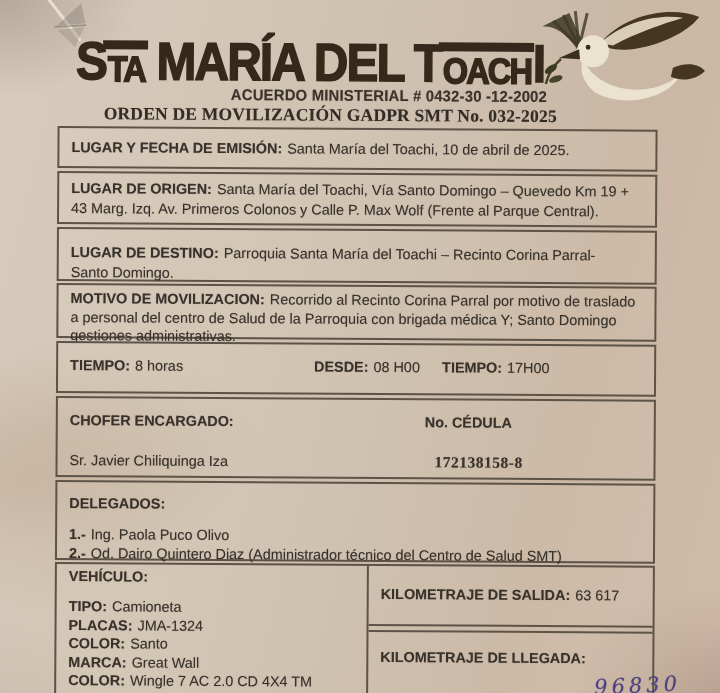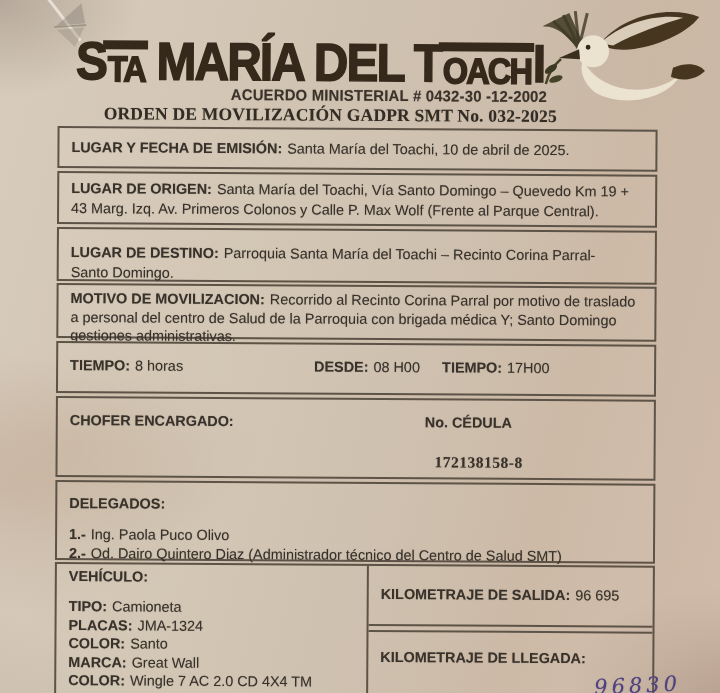--- a/index.html
+++ b/index.html
@@ -120,20 +120,21 @@
 
       <div class="row r5 soft">
         <span class="cell" style="left:12px"><span class="lbl">TIEMPO:</span><span>8 horas</span></span>
         <span class="cell" style="left:256px"><span class="lbl">DESDE:</span><span>08 H00</span></span>
         <span class="cell" style="left:384px"><span class="lbl">TIEMPO:</span><span>17H00</span></span>
       </div>
 
       <div class="row r6 soft">
         <span class="pos lbl" style="left:12px;top:14px">CHOFER ENCARGADO:</span>
         <span class="pos lbl" style="left:367px;top:14px">No. CÉDULA</span>
+        <span class="pos" style="left:12px;top:54px">Sr. Javier Chiliquinga Iza</span>
         <span class="pos serifnum" style="left:377px;top:53px">172138158-8</span>
       </div>
 
       <div class="row r7 soft">
         <span class="lbl">DELEGADOS:</span>
         <div class="dlist">
 
         <div><span class="lbl">1.-</span><span class="val">Ing. Paola Puco Olivo</span></div>
             <div><span class="lbl">2.-</span><span class="val">Od. Dairo Quintero Diaz (Administrador técnico del Centro de Salud SMT)</span></div>
           </div>
@@ -146,21 +147,21 @@
 
           <div><span class="lbl">TIPO:</span><span class="val">Camioneta</span></div>
               <div><span class="lbl">PLACAS:</span><span class="val">JMA-1324</span></div>
               <div><span class="lbl">COLOR:</span><span class="val">Santo</span></div>
               <div><span class="lbl">MARCA:</span><span class="val">Great Wall</span></div>
               <div><span class="lbl">COLOR:</span><span class="val">Wingle 7 AC 2.0 CD 4X4 TM</span></div>
             </div>
         </div>
         <div class="kcol">
           <div class="kcell1">
-            <span class="lbl">KILOMETRAJE DE SALIDA:</span><span>96 695</span>
+            <span class="lbl">KILOMETRAJE DE SALIDA:</span><span>63 617</span>
           </div>
           <div class="kcell2">
             <span class="lbl">KILOMETRAJE DE LLEGADA:</span>
             <span class="hand">96830</span>
           </div>
         </div>
       </div>
 
     </div>
   </div>

